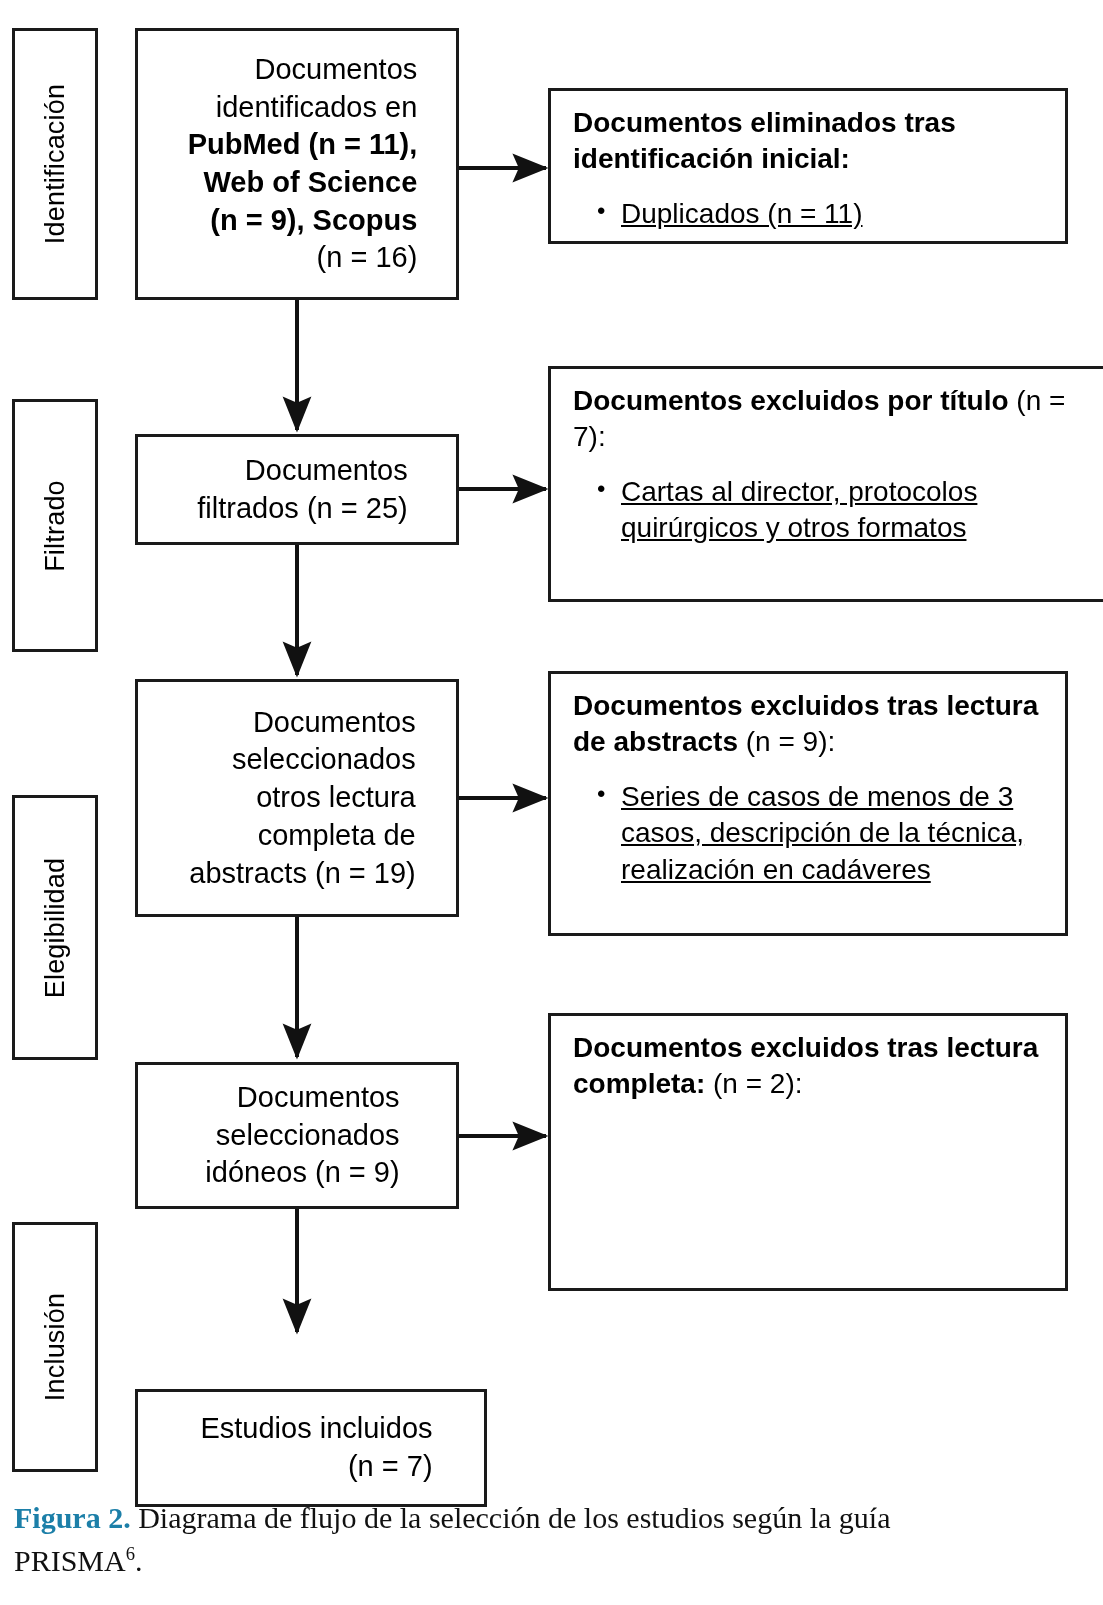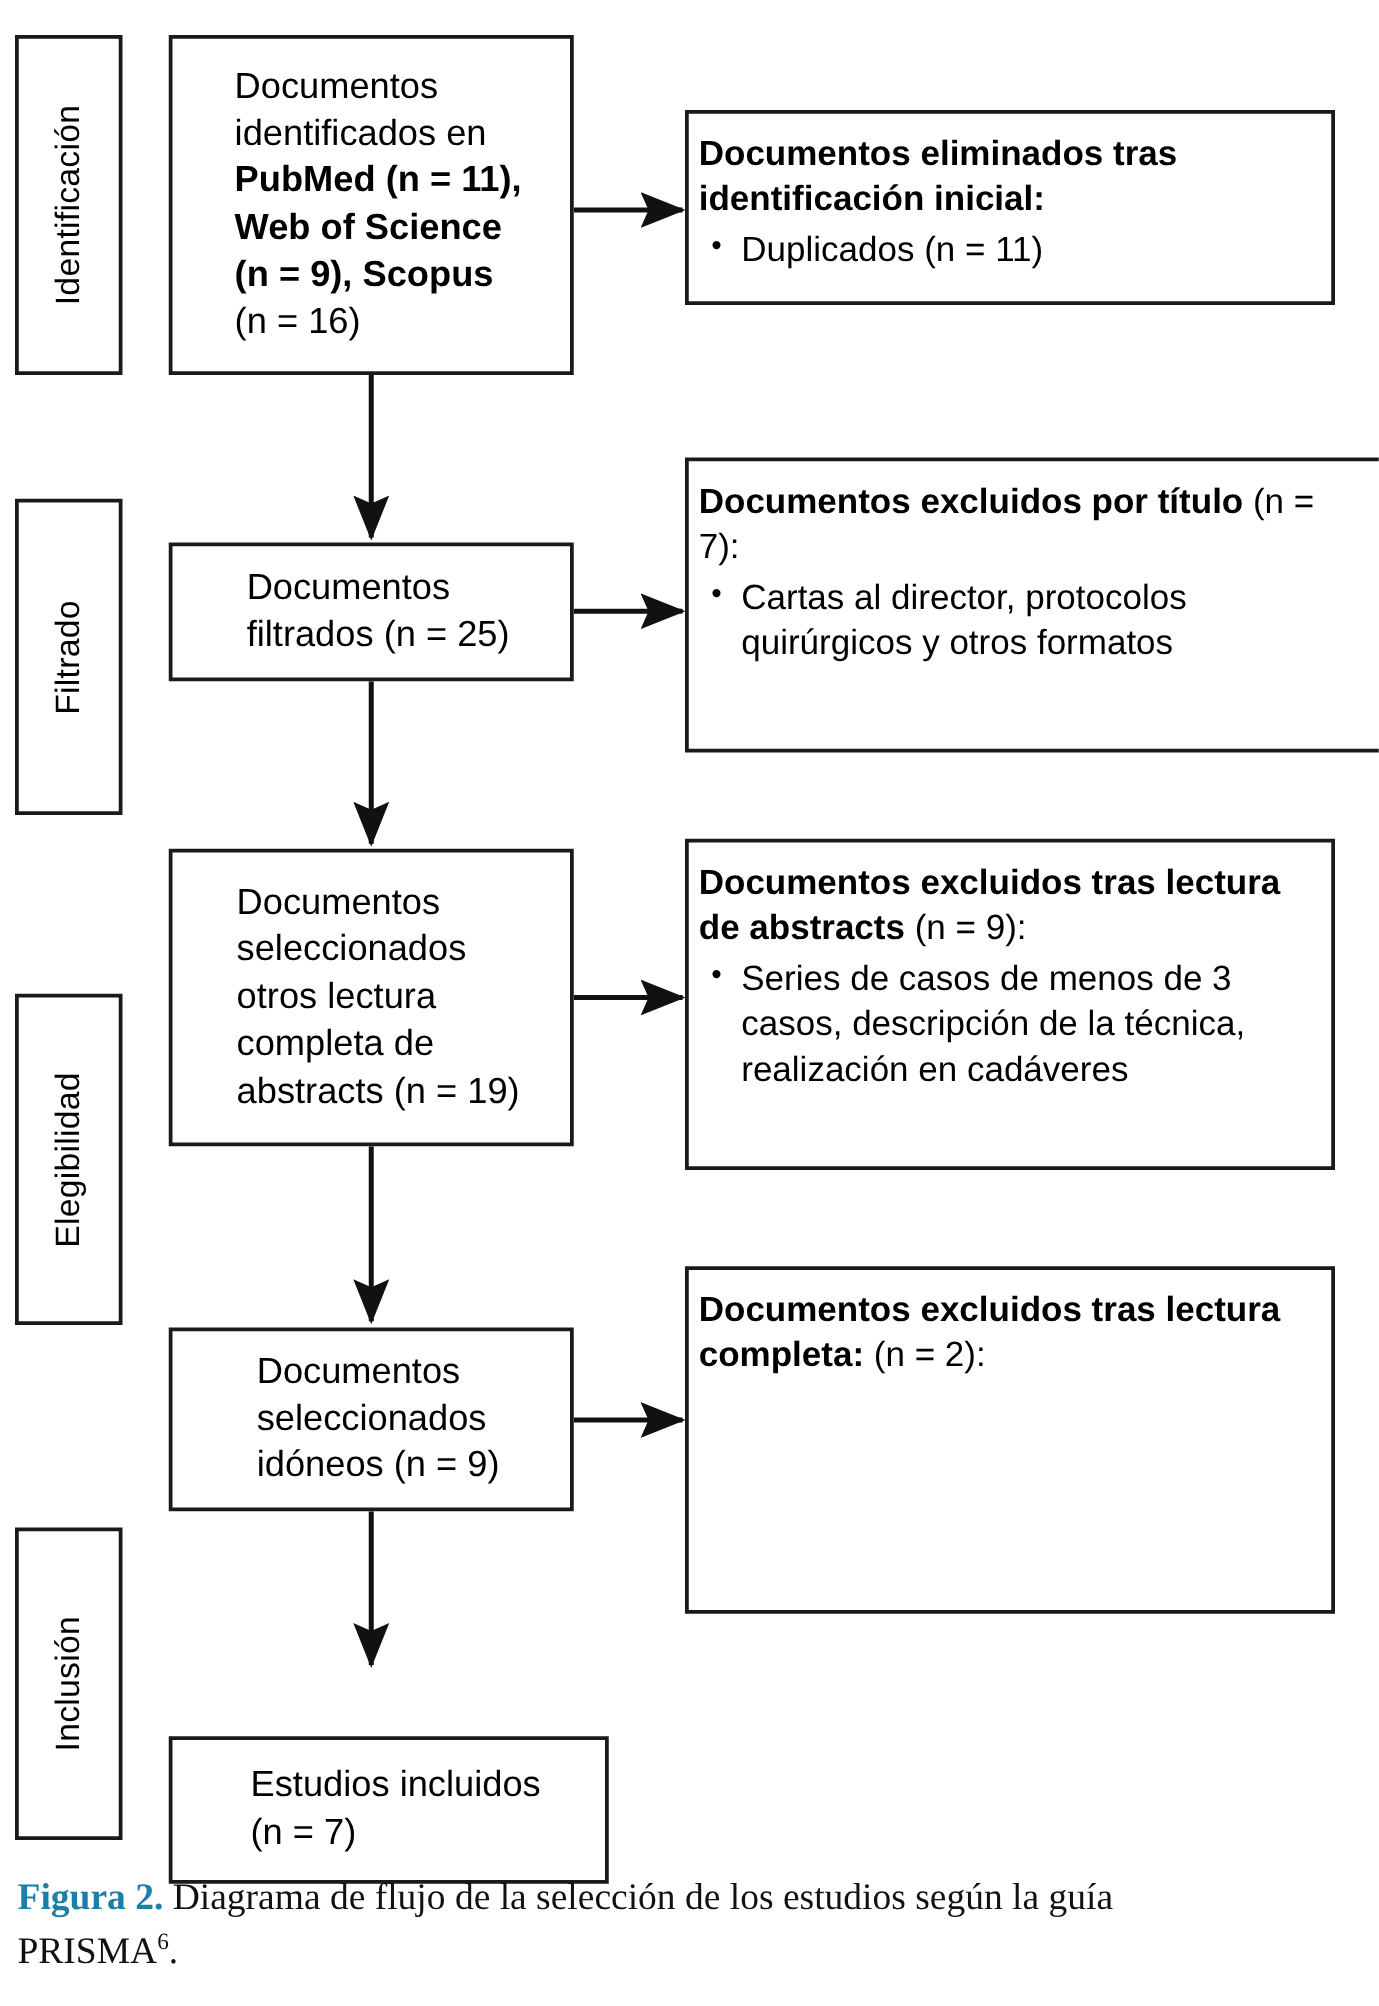--- a/index.html
+++ b/index.html
@@ -44,49 +44,50 @@
 
   
   .flow-box {
     position: absolute;
     border: 3px solid #1a1a1a;
     background: #ffffff;
     box-sizing: border-box;
     display: flex;
     align-items: center;
     justify-content: center;
-    text-align: left;
+    text-align: right;
     padding-left: 11px;
   }
   .flow-text {
     font-size: 29px;
     line-height: 1.30;
     padding: 0 8px;
   }
   .flow-text b { font-weight: bold; }
 
   
   .excl-box {
     position: absolute;
     border: 3px solid #1a1a1a;
     background: #ffffff;
     box-sizing: border-box;
-    padding: 14px 18px 10px 8px;
+    padding: 14px 18px 10px 22px;
   }
   .excl-head {
     font-size: 28px;
     line-height: 1.30;
     font-weight: bold;
     margin: 0 0 2px 0;
   }
   .excl-head .reg { font-weight: normal; }
   .excl-list {
-    margin: 4px;
+    margin: 18px;
     padding: 0;
     list-style: none;
+    text-decoration: underline;
   }
   .excl-list li {
     font-size: 28px;
     line-height: 1.30;
     position: relative;
     padding-left: 30px;
   }
   .excl-list li.tight { padding-left: 24px; }
   .excl-list li::before {
     content: "\2022";

